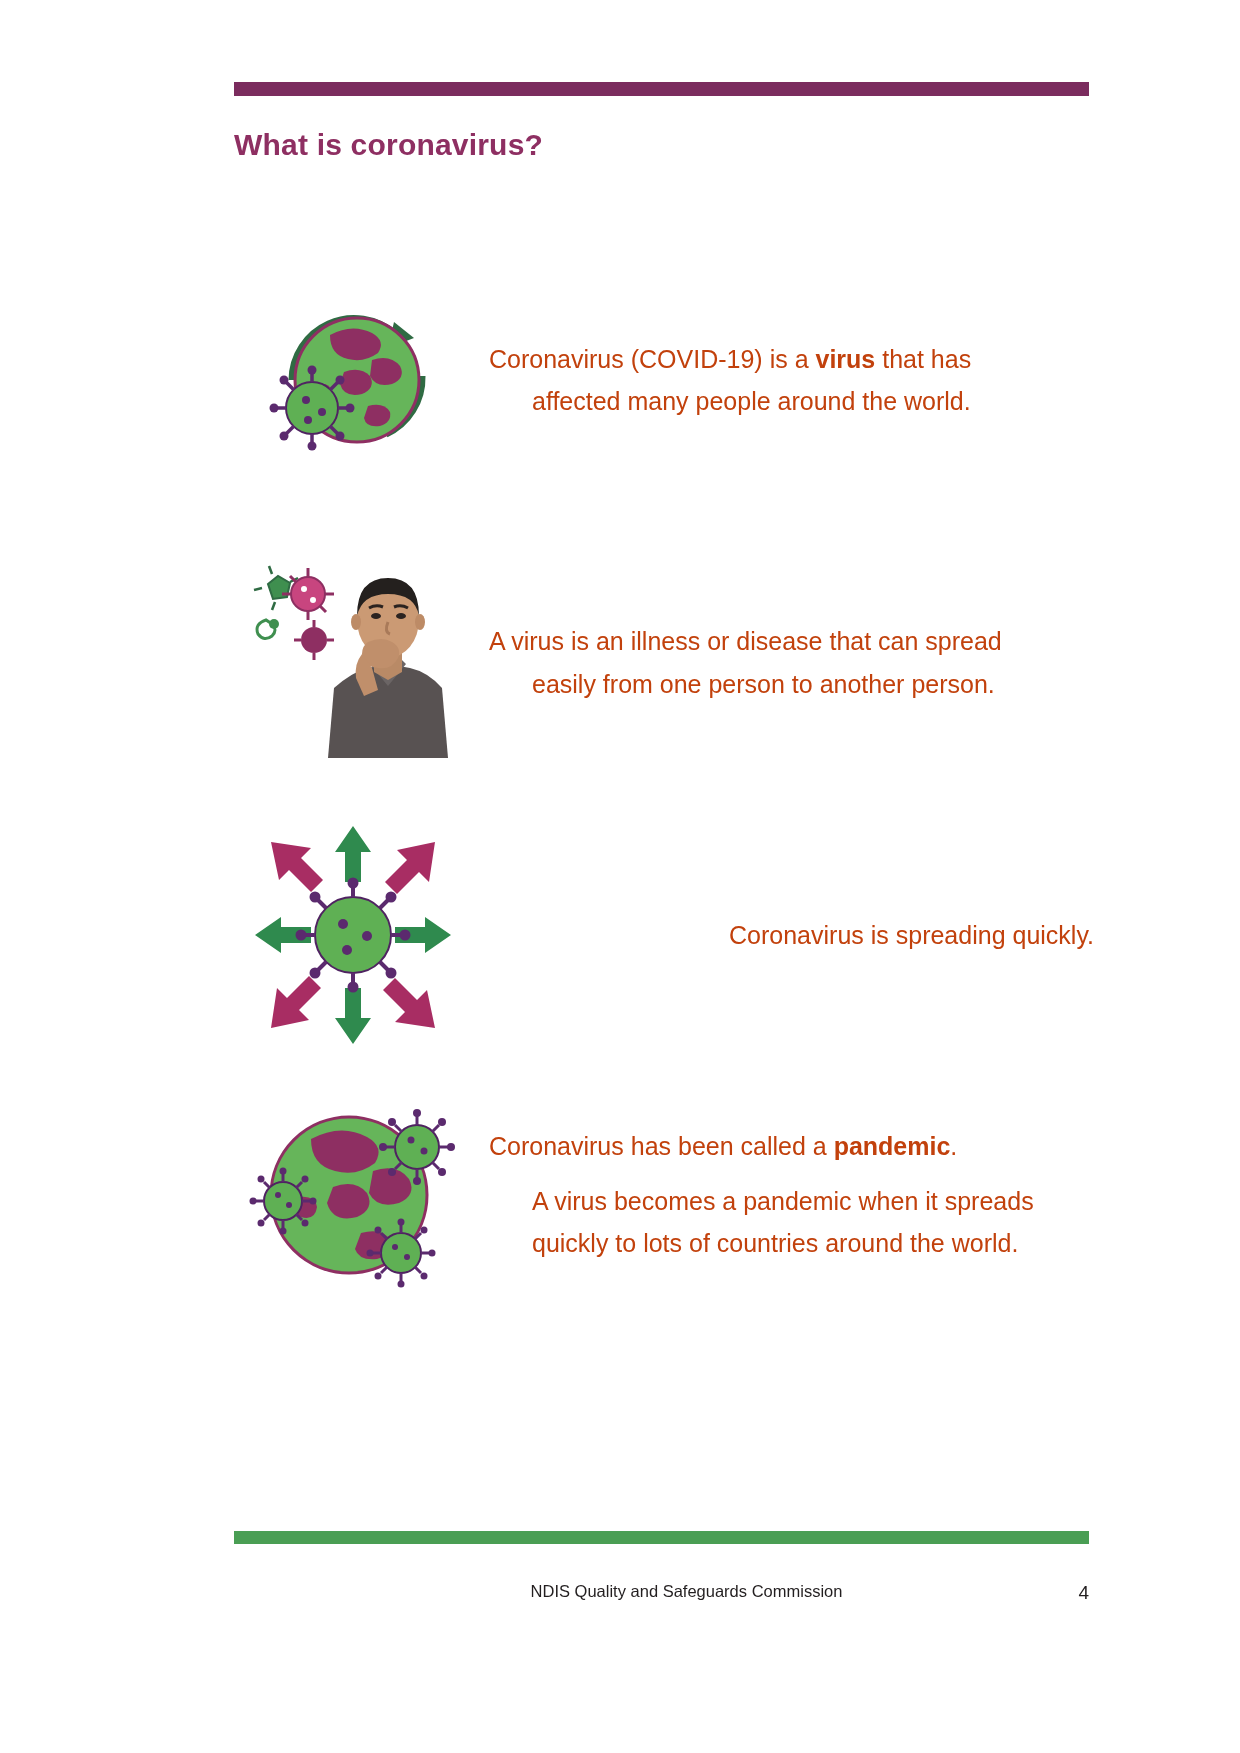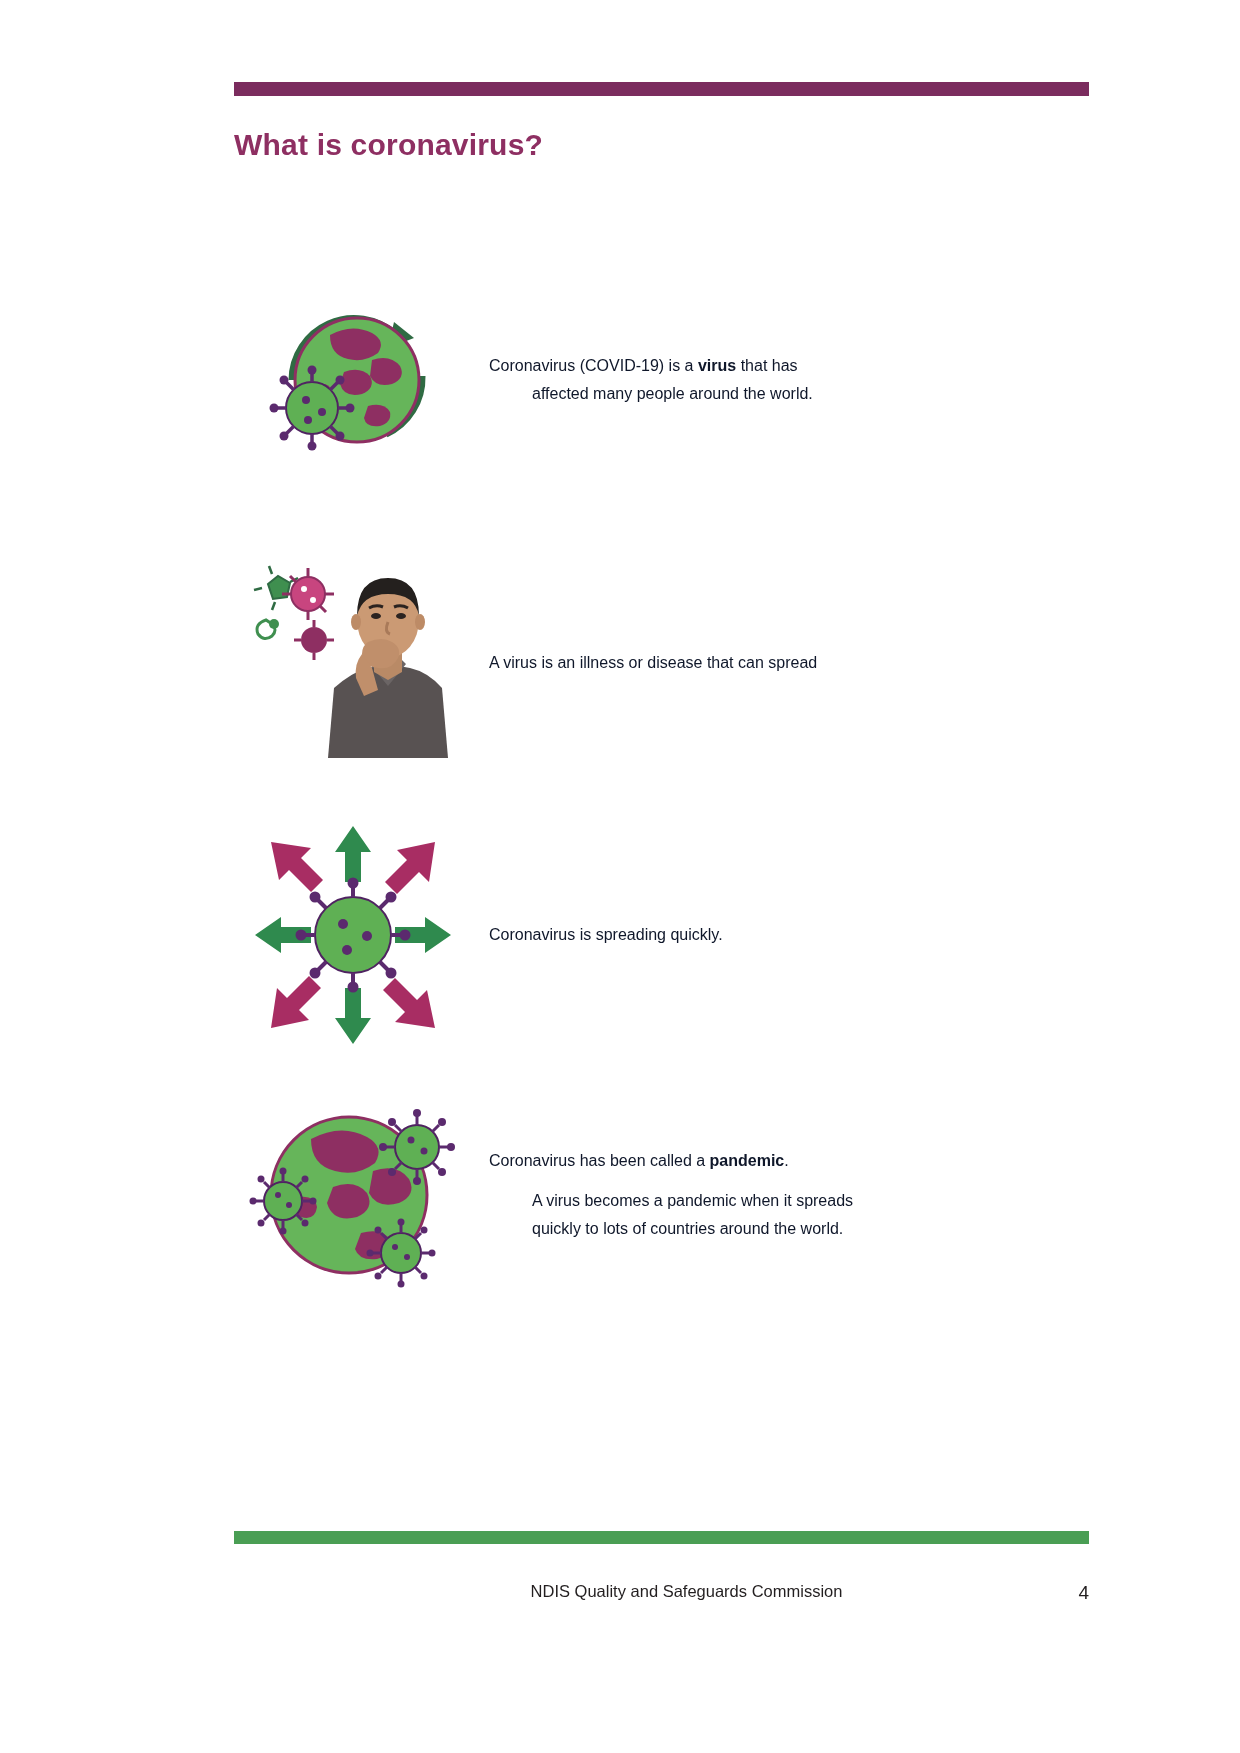--- a/index.html
+++ b/index.html
@@ -64,32 +64,32 @@
   .row .art {
     width: 245px;
     flex: 0 0 245px;
     display: flex;
     align-items: center;
     justify-content: center;
   }
   .row .text {
     flex: 1 1 auto;
     padding-left: 10px;
-    font-size: 16px;
+    font-size: 25px;
     line-height: 1.62;
-    color: #0f172a;
+    color: #c2410c;
   }
   .row .text p { margin: 0; }
   .row .text p + p { margin-top: 2px; margin-left: 43px; }
   b { font-weight: bold; }
 
   
   .row-1 { height: 300px; }
   .row-2 { height: 265px; align-items: center; }
-  .row-3 { height: 280px; }
+  .row-3 { height: 280px; text-align: right; }
   .row-4 { height: 240px; justify-content: center; }
 
   
   .footer {
     position: absolute;
     left: 218px;
     top: 1582px;
     width: 855px;
     display: flex;
     justify-content: center;
@@ -232,20 +232,23 @@
 
             <path d="M126 84 q14 -6 24 0 q10 6 6 16 q-6 12 -20 10 q-16 -2 -16 -14 q0 -8 6 -12z" fill="#c08f6b"></path>
             <path d="M120 96 q-8 10 -6 24 l8 18 l14 -6 l-6 -22z" fill="#c08f6b"></path>
           </g>
         </svg>
       </div>
       <div class="text">
         <p>
           <span>A virus is an illness or disease that can spread</span>
         </p>
+        <p>
+          <span>easily from one person to another person.</span>
+        </p>
       </div>
     </div>
 
     <div class="row row-3">
       <div class="art">
         <svg width="215" height="230" viewBox="0 0 215 230" aria-hidden="true">
 
           <g fill="#2f8a4e">
             <polygon points="104,6 122,32 112,32 112,62 96,62 96,32 86,32"></polygon>
             <polygon points="104,224 122,198 112,198 112,168 96,168 96,198 86,198"></polygon>

